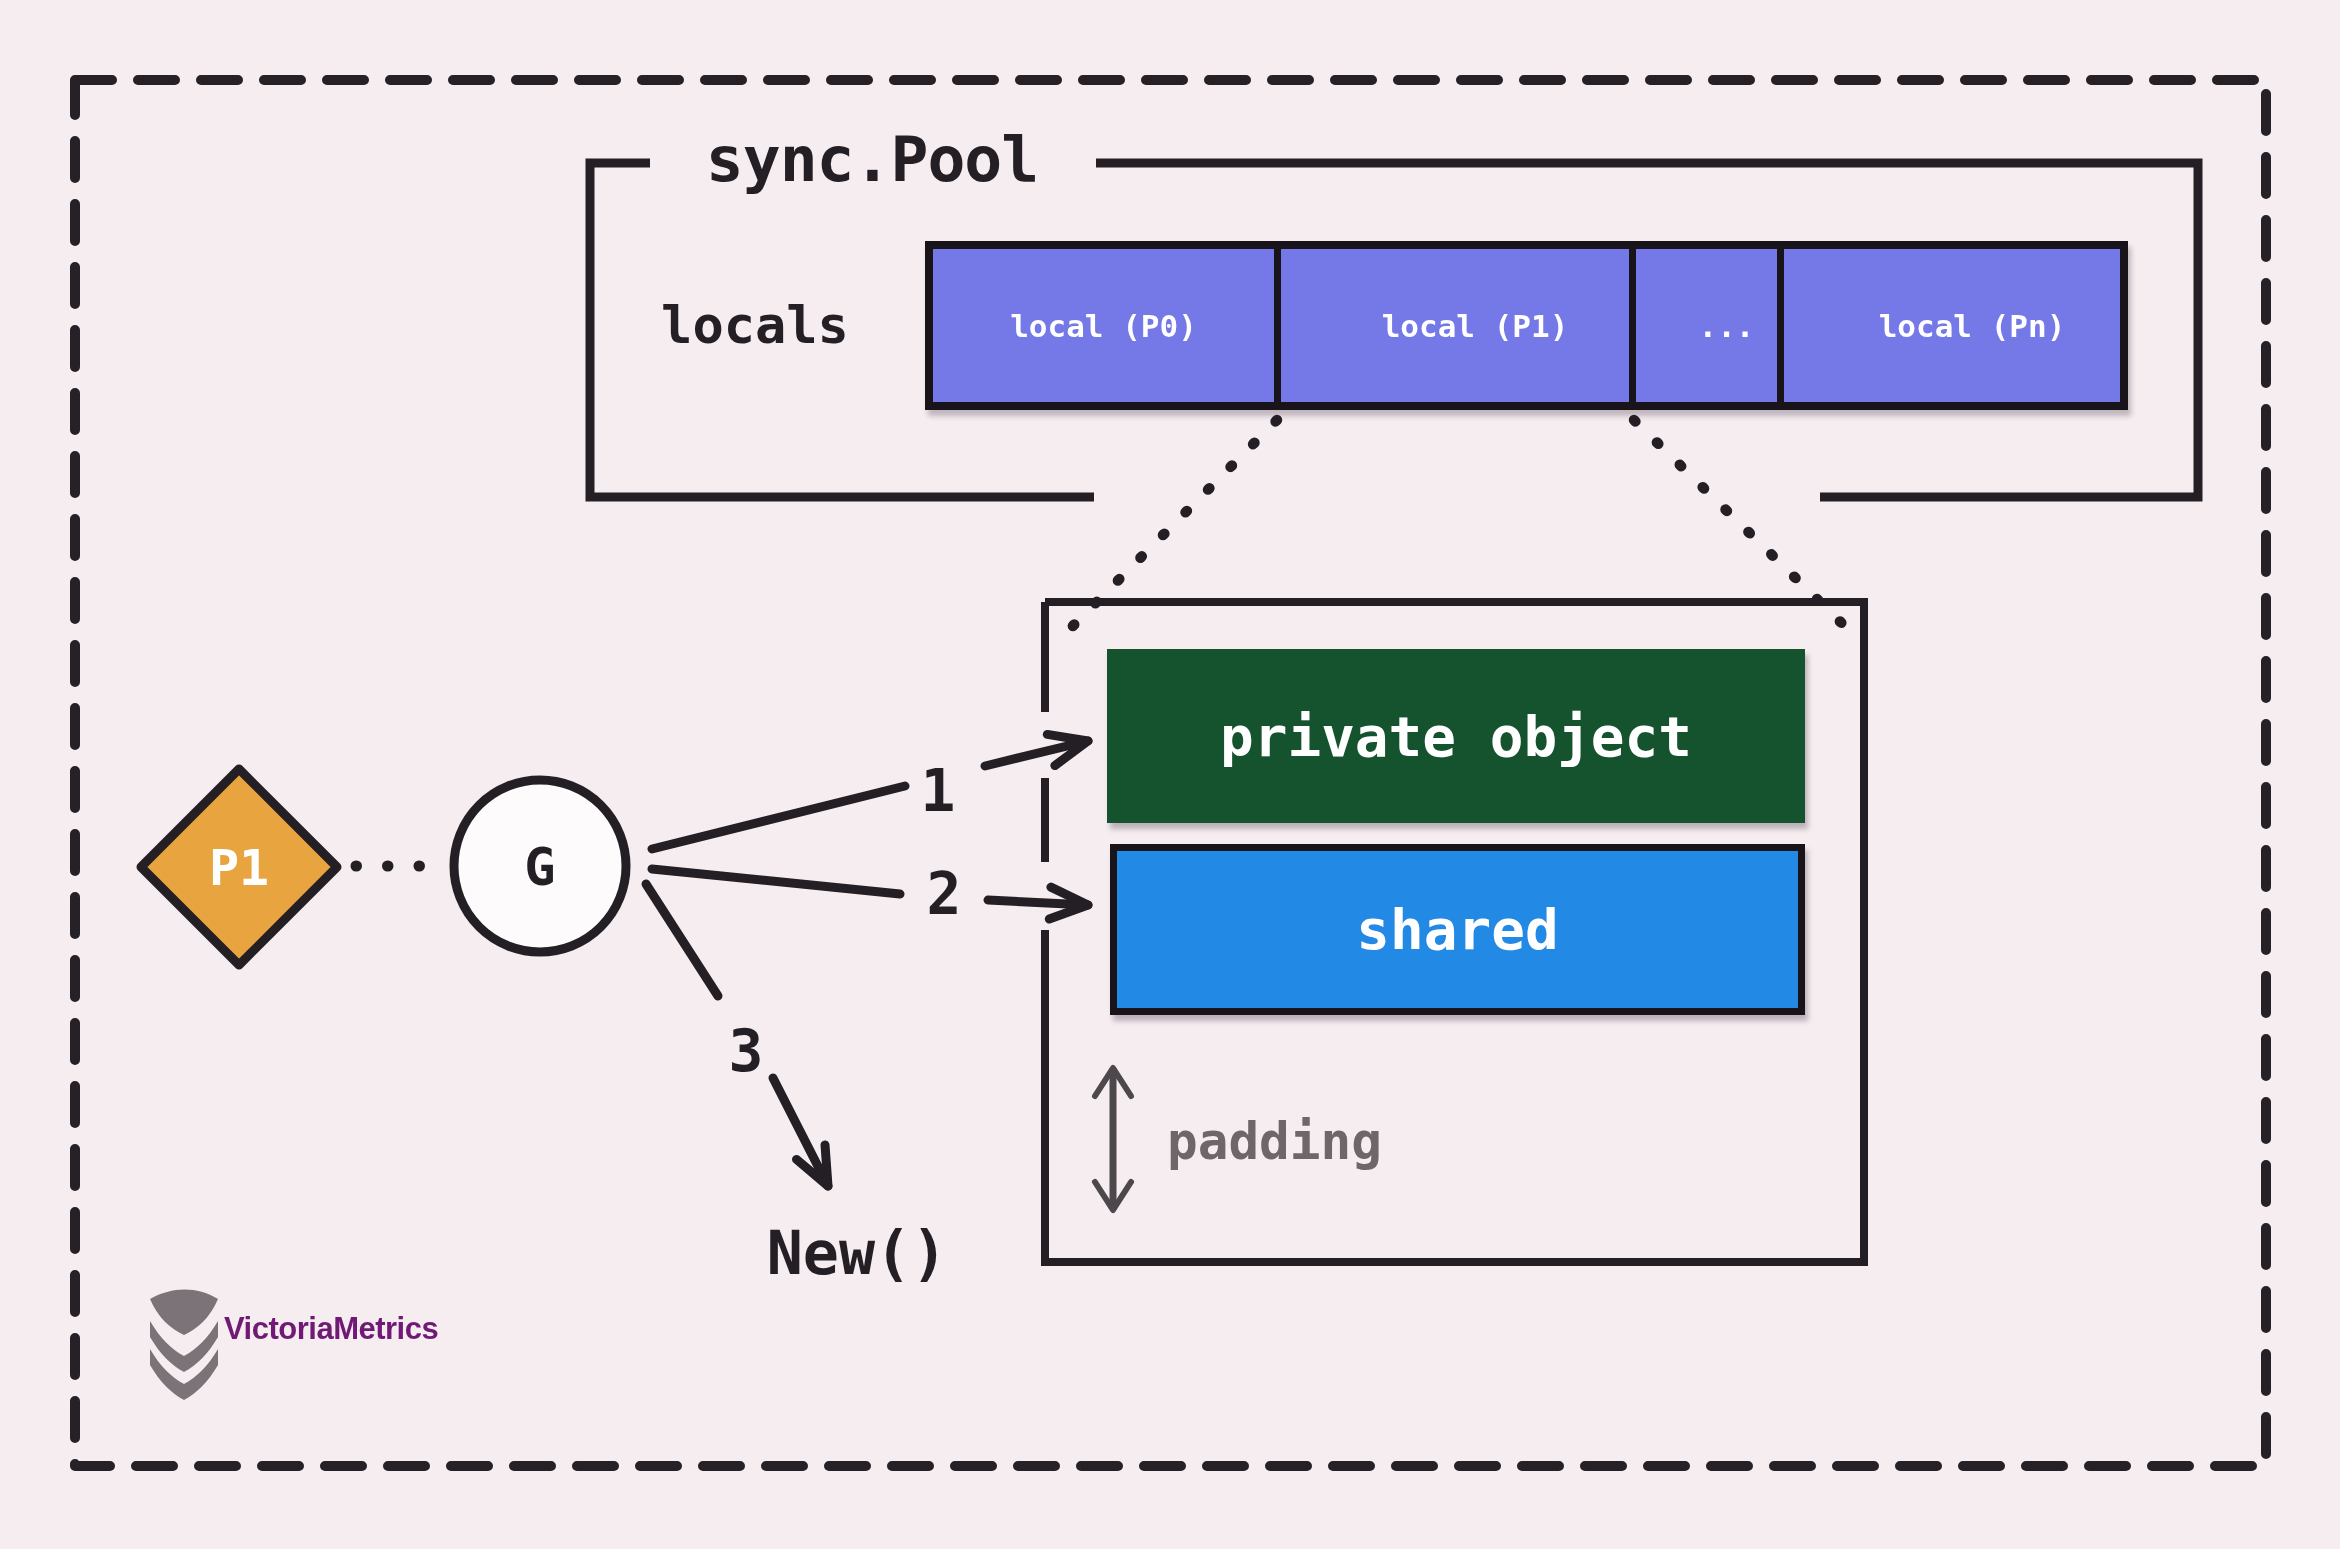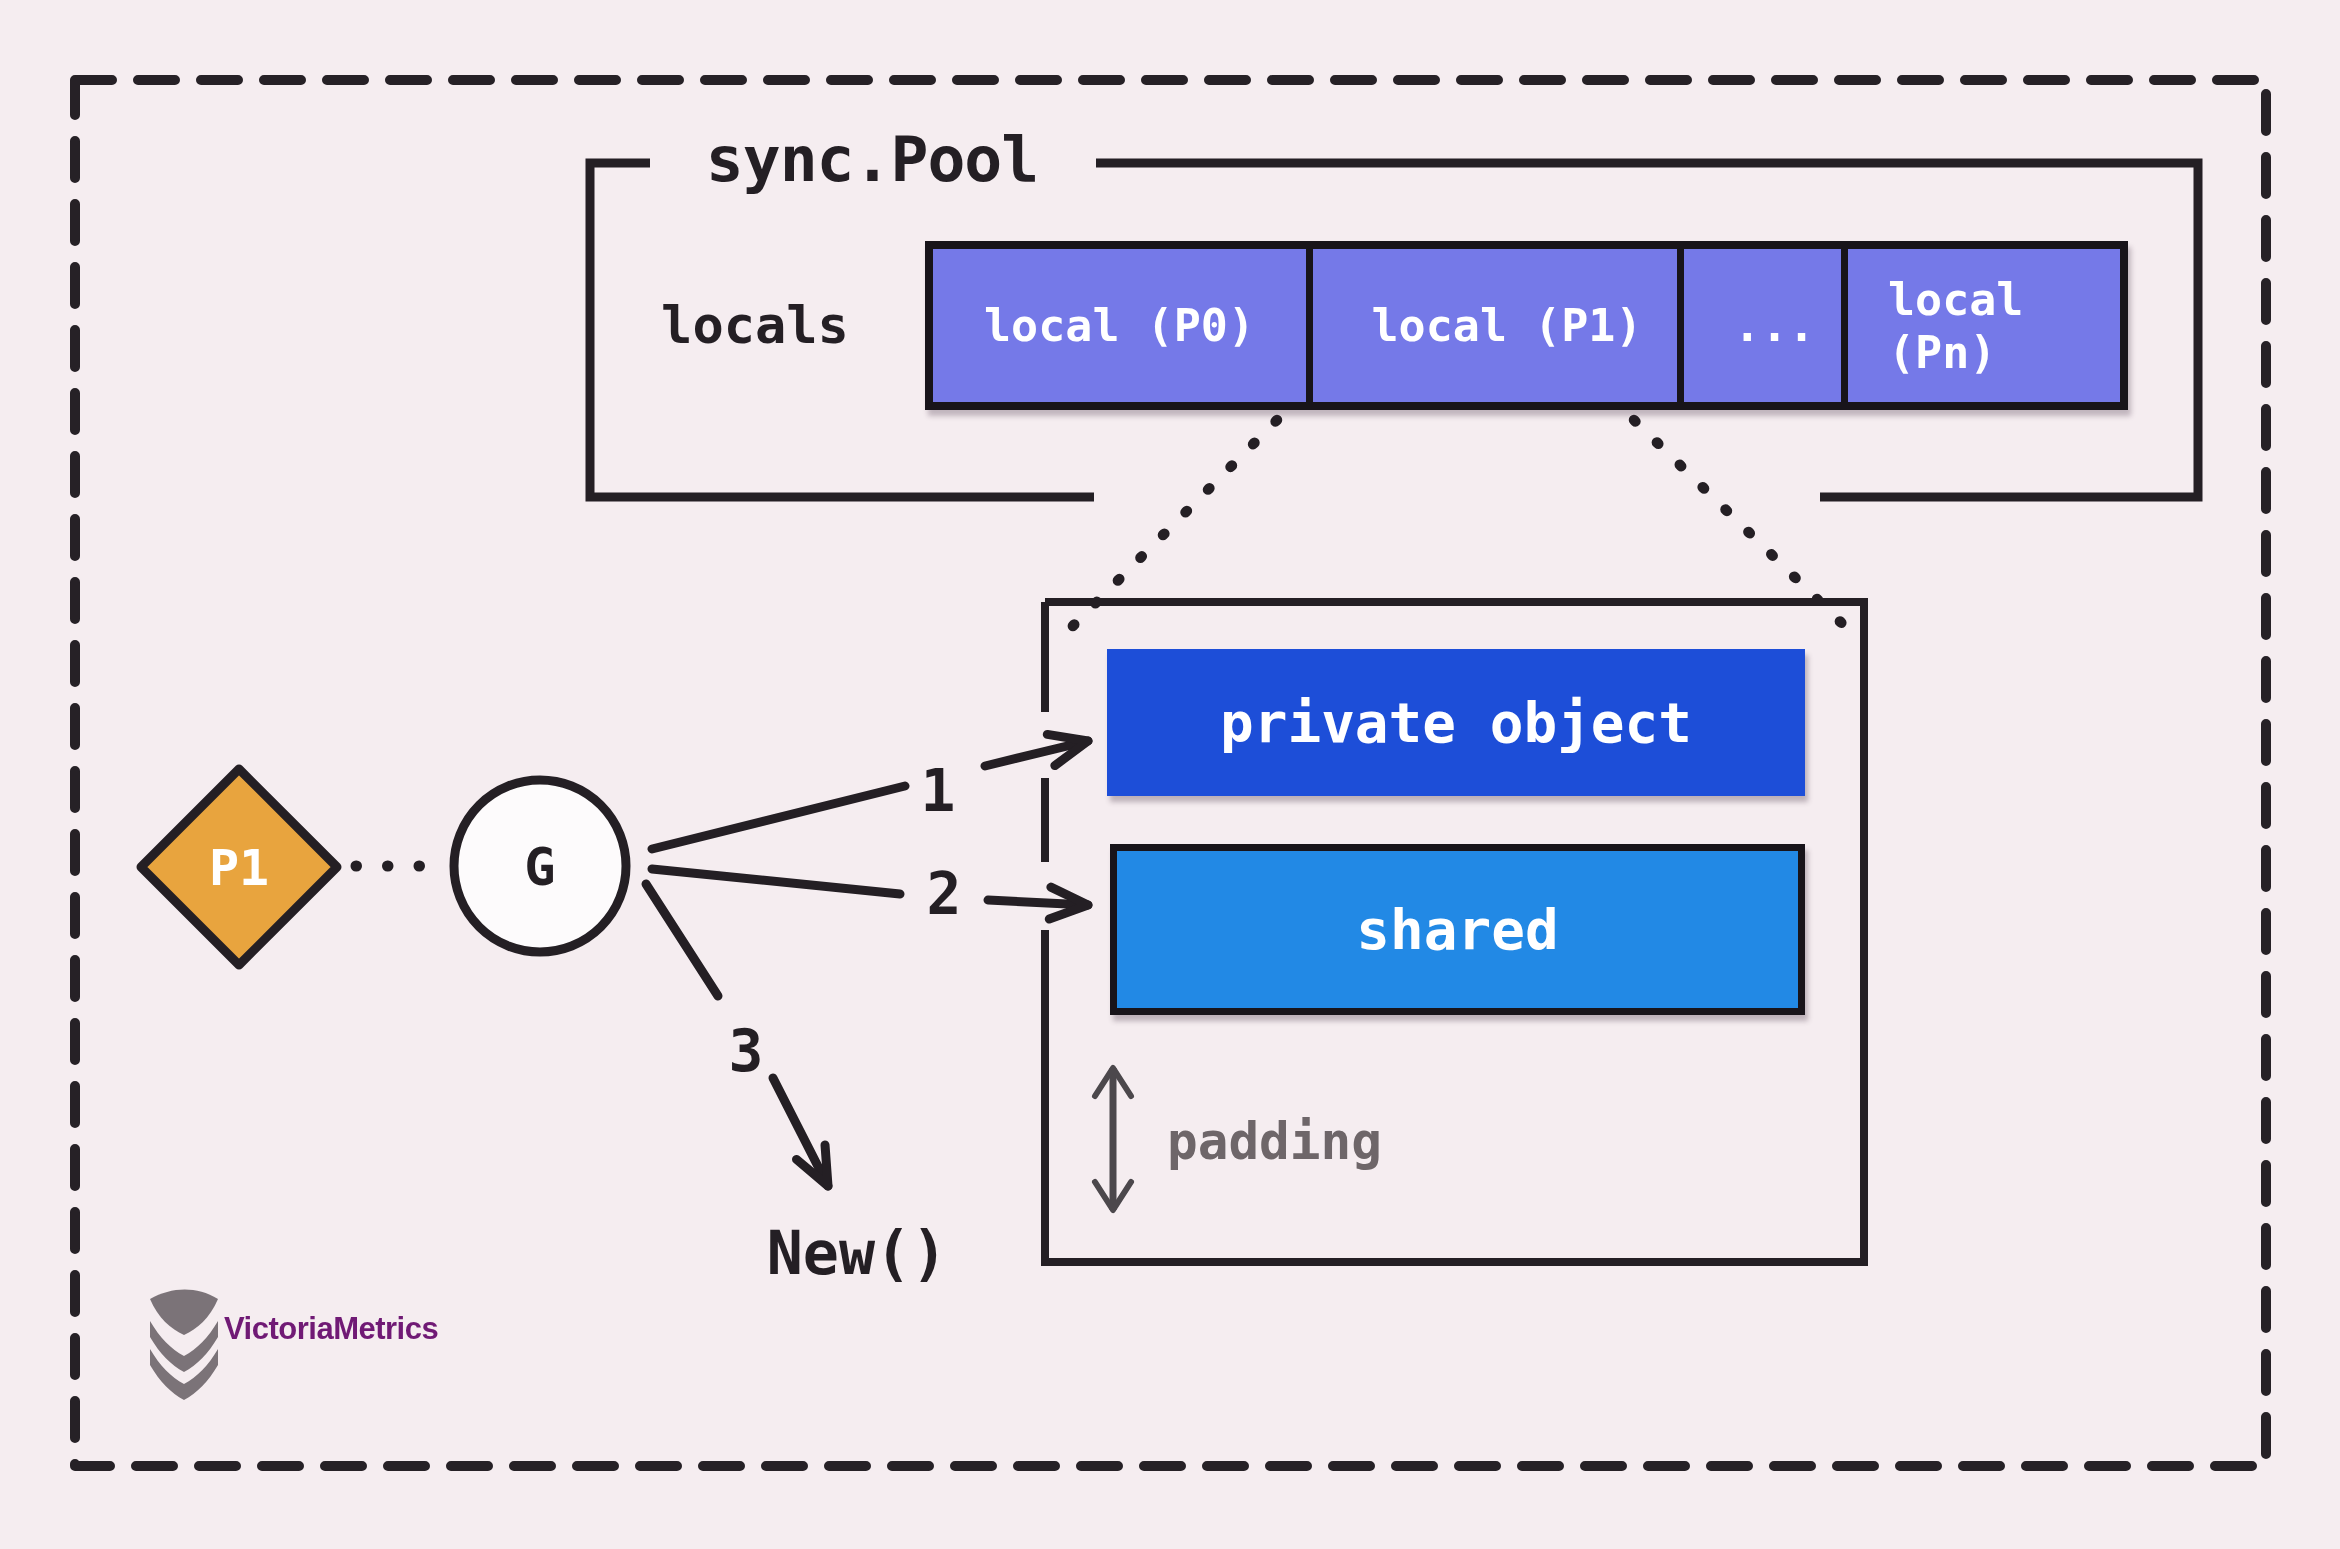--- a/index.html
+++ b/index.html
@@ -17,29 +17,29 @@
   .locals-label{left:645px;top:290px;width:220px;height:70px;font-size:52px;}
 
   .locals-row{
     left:925px;top:241px;width:1203px;height:169px;
     display:flex;box-sizing:border-box;
     border:8px solid #18141a;background:#7579e8;
     box-shadow:3px 6px 5px rgba(60,40,60,.28);
   }
   .cell{flex:0 0 auto;height:100%;box-sizing:border-box;
     display:flex;align-items:center;justify-content:center;
-    color:#ffffff;font-size:45px;font-weight:700;background:#7579e8;margin-left:16px;}
+    color:#ffffff;font-size:31px;font-weight:700;background:#7579e8;}
   .cell + .cell{border-left:7px solid #18141a;padding-left:40px;}
   .cell-p0{width:341px;}
   .cell-p1{width:355px;}
   .cell-dots{width:148px;}
   .cell-pn{flex:1 1 auto;}
 
   .private-box{
-    left:1107px;top:649px;width:698px;height:147px;background:#1d4ed8;
+    left:1107px;top:649px;width:698px;height:174px;background:#14532d;
     color:#fff;font-size:56px;font-weight:700;
     box-shadow:3px 6px 5px rgba(60,40,60,.3);
   }
   .shared-box{
     left:1110px;top:844px;width:695px;height:171px;background:#2289e5;
     box-sizing:border-box;border:7px solid #18141a;
     color:#fff;font-size:56px;font-weight:700;
     box-shadow:3px 6px 5px rgba(60,40,60,.3);
   }
   .padding-label{left:1167px;top:1112px;font-size:51px;font-weight:700;color:#6e6669;}

